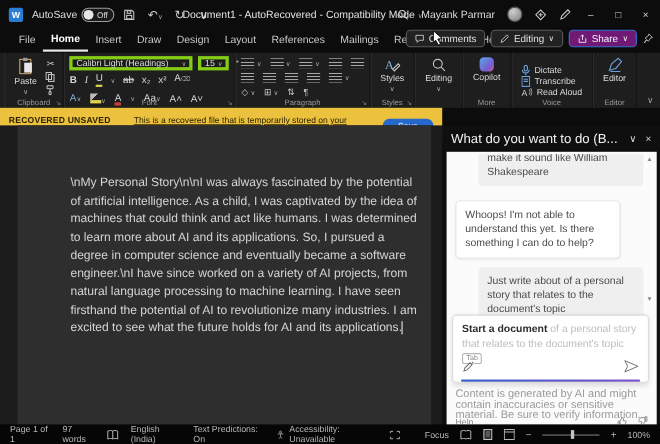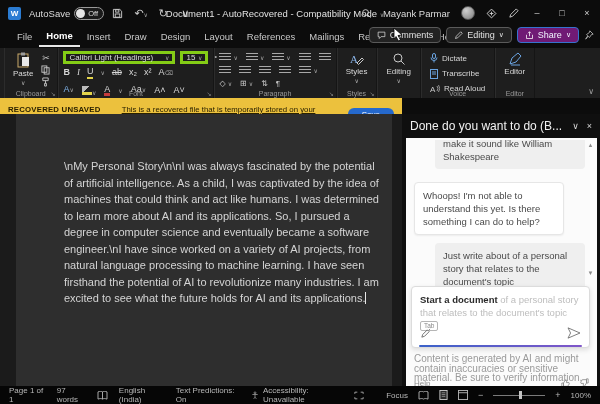--- a/index.html
+++ b/index.html
@@ -47,21 +47,21 @@
   .dds { font-size:6px; color:#a5a5a5; }
   .ubar { border-bottom:2px solid #e3d34a; } 
   .hl-ic { display:inline-block; width:10px; height:9px; background:linear-gradient(135deg,#bbb 45%,transparent 46%); border-bottom:3px solid #e3d34a; }
   .fc { border-bottom:3px solid #c43b3b; line-height:8px; }
   .licon { width:12px; height:9px; background:repeating-linear-gradient(#a8a8a8 0 1px, transparent 1px 3px); }
   .licon.b::before { content:"•"; position:absolute; margin-left:-5px; font-size:7px; color:#a8a8a8; }
   .pgr { display:flex; flex-direction:column; gap:4px; padding-top:2px; }
   .pr { display:flex; align-items:center; gap:8px; }
   .pcell { position:relative; display:flex; align-items:center; gap:2px; }
   .copilot-ic { width:13px; height:13px; border-radius:4px; background:linear-gradient(135deg,#58a6e8,#7a5bd0 70%,#d85b8a); }
-  .voicecol { display:flex; flex-direction:column; justify-content:space-between; padding:2px 4px; font-size:8px; color:#d8d8d8; height:44px; }
+  .voicecol { display:flex; flex-direction:column; justify-content:center; padding:2px 4px; font-size:8px; color:#d8d8d8; height:44px; }
   .vitem { display:flex; align-items:center; gap:4px; }
   .ribbon-collapse { position:absolute; right:6px; bottom:2px; font-size:8px; color:#9f9f9f; }
 
   
   .recover { position:absolute; left:0; top:98px; width:402px; height:16px; background:#ecc13d; display:flex; align-items:center; gap:6px; padding:16px 8px; font-size:7.8px; color:#2a2100; }
   .recover b { font-weight:bold; letter-spacing:0.2px; }
   .recover .lnk { text-decoration:underline; color:#2a2100; }
   .savebtn { margin-left:auto; background:#2569cd; color:#fff; border-radius:9px; padding:1.5px 14px; font-size:8px; }
 
   
@@ -351,20 +351,27 @@
     <div class="bigbtn">
       <svg class="ic" width="14" height="14" viewBox="0 0 14 14">
           <circle cx="6" cy="6" r="4" fill="none" stroke="#c9c9c9"></circle>
           <line x1="9" y1="9" x2="12.5" y2="12.5" stroke="#c9c9c9"></line>
         </svg>
       <span>Editing</span>
       <span class="dd">∨</span>
     </div>
   </div>
 
+  <div class="grp">
+    <div class="bigbtn">
+      <span class="copilot-ic"></span>
+      <span>Copilot</span>
+    </div>
+    <span class="grp-label">More</span>
+  </div>
 
   <div class="grp">
     <div class="voicecol">
       <span class="vitem">
         <svg class="ic" width="8" height="10" viewBox="0 0 8 10">
             <rect x="2.5" y="0.5" width="3" height="5" rx="1.5" fill="none" stroke="#6aa3e0"></rect>
             <path d="M1 4.5a3 3 0 006 0M4 7.5v2" fill="none" stroke="#6aa3e0"></path>
           </svg>
         <span>Dictate</span>
       </span>
@@ -410,21 +417,21 @@
 <div class="main-left">
   <div class="page">
     <div class="doc-text">
       <span>\nMy Personal Story\n\nI was always fascinated by the potential of artificial intelligence. As a child, I was captivated by the idea of machines that could think and act like humans. I was determined to learn more about AI and its applications. So, I pursued a degree in computer science and eventually became a software engineer.\nI have since worked on a variety of AI projects, from natural language processing to machine learning. I have seen </span><span class="sq">firsthand</span><span> the potential of AI to revolutionize many industries. I am excited to see what the future holds for AI and its applications.</span><span class="caret"></span>
     </div>
   </div>
 </div>
 
 <div class="panel">
   <div class="panel-head">
-    <span class="ph-title">Done do you want to do (B...</span>
+    <span class="ph-title">What do you want to do (B...</span>
     <span class="ph-ic">∨</span>
     <span class="ph-ic">×</span>
   </div>
   <div class="card">
     <div class="chat">
       <div class="clipwrap">
         <div class="bub user">make it sound like William Shakespeare</div>
       </div>
       <div class="bub bot">Whoops! I'm not able to understand this yet. Is there something I can do to help?</div>
       <div class="bub user">Just write about of a personal story that relates to the document's topic</div>

